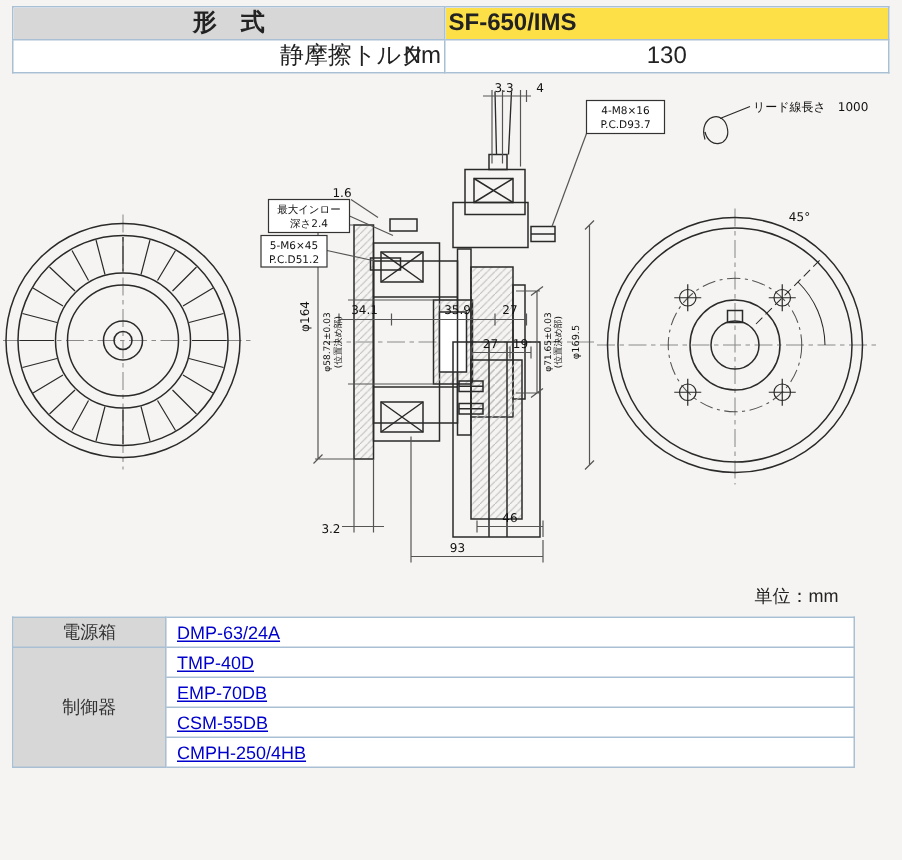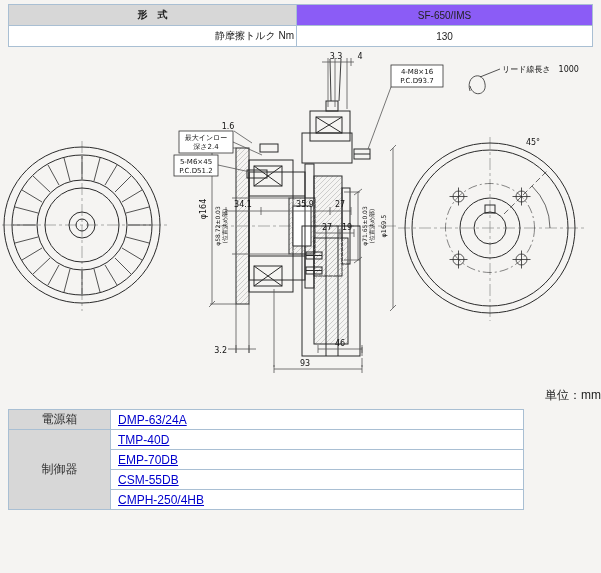--- a/index.html
+++ b/index.html
@@ -4,34 +4,34 @@
 <style>
   html,body{margin:0;padding:0;}
   body{
     width:601px;height:573px;overflow:hidden;
     background:#f5f4f2;
     font-family:"Liberation Sans","DejaVu Sans",sans-serif;
     color:#222;box-sizing:border-box;padding-top:4px;
   }
   table{border-collapse:collapse;background:#fff;}
   
-  .spec{margin:0 8px;width:585px;font-size:10px;table-layout:fixed;}
+  .spec{margin:0 8px;width:585px;font-size:16px;table-layout:fixed;}
   .spec td{border:1px solid #a9bfd3;height:20px;padding:0 2px;overflow:hidden;}
   .spec .hdrL{background:#d7d7d7;text-align:center;font-weight:bold;width:283px;}
-  .spec .hdrR{background:#8b5cf6;text-align:center;font-weight:normal;}
+  .spec .hdrR{background:#fde047;text-align:left;font-weight:bold;}
   .spec .lbl{padding-left:5px;background:#fff;white-space:nowrap;text-align:right;}
   .spec .lbl .l{display:inline-block;width:78px;}
   .spec .val{text-align:center;}
   
   .drawing{position:relative;width:601px;height:338px;margin-top:2px;text-decoration:underline;}
   svg{display:block;}
   svg text{font-family:"DejaVu Sans","Liberation Sans",sans-serif;fill:#111;}
-  .unit-note{height:17px;text-align:right;font-size:12px;color:#222;}
+  .unit-note{height:17px;text-align:right;padding-right:42px;font-size:12px;color:#222;}
   
-  .acc{margin:5px 8px 0;width:516px;font-size:12px;table-layout:fixed;}
+  .acc{margin:5px 8px 0;width:562px;font-size:12px;table-layout:fixed;}
   .acc td{border:1px solid #a9bfd3;height:19px;padding:0;}
   .acc .lbl{background:#d7d7d7;text-align:center;width:101px;color:#333;}
   .acc .lnk{background:#fff;padding-left:7px;}
   .acc a{color:#0000cc;text-decoration:underline;cursor:pointer;margin-top:14px;}
 </style>
 </head>
 <body>
 
 <table class="spec">
   <tbody>

